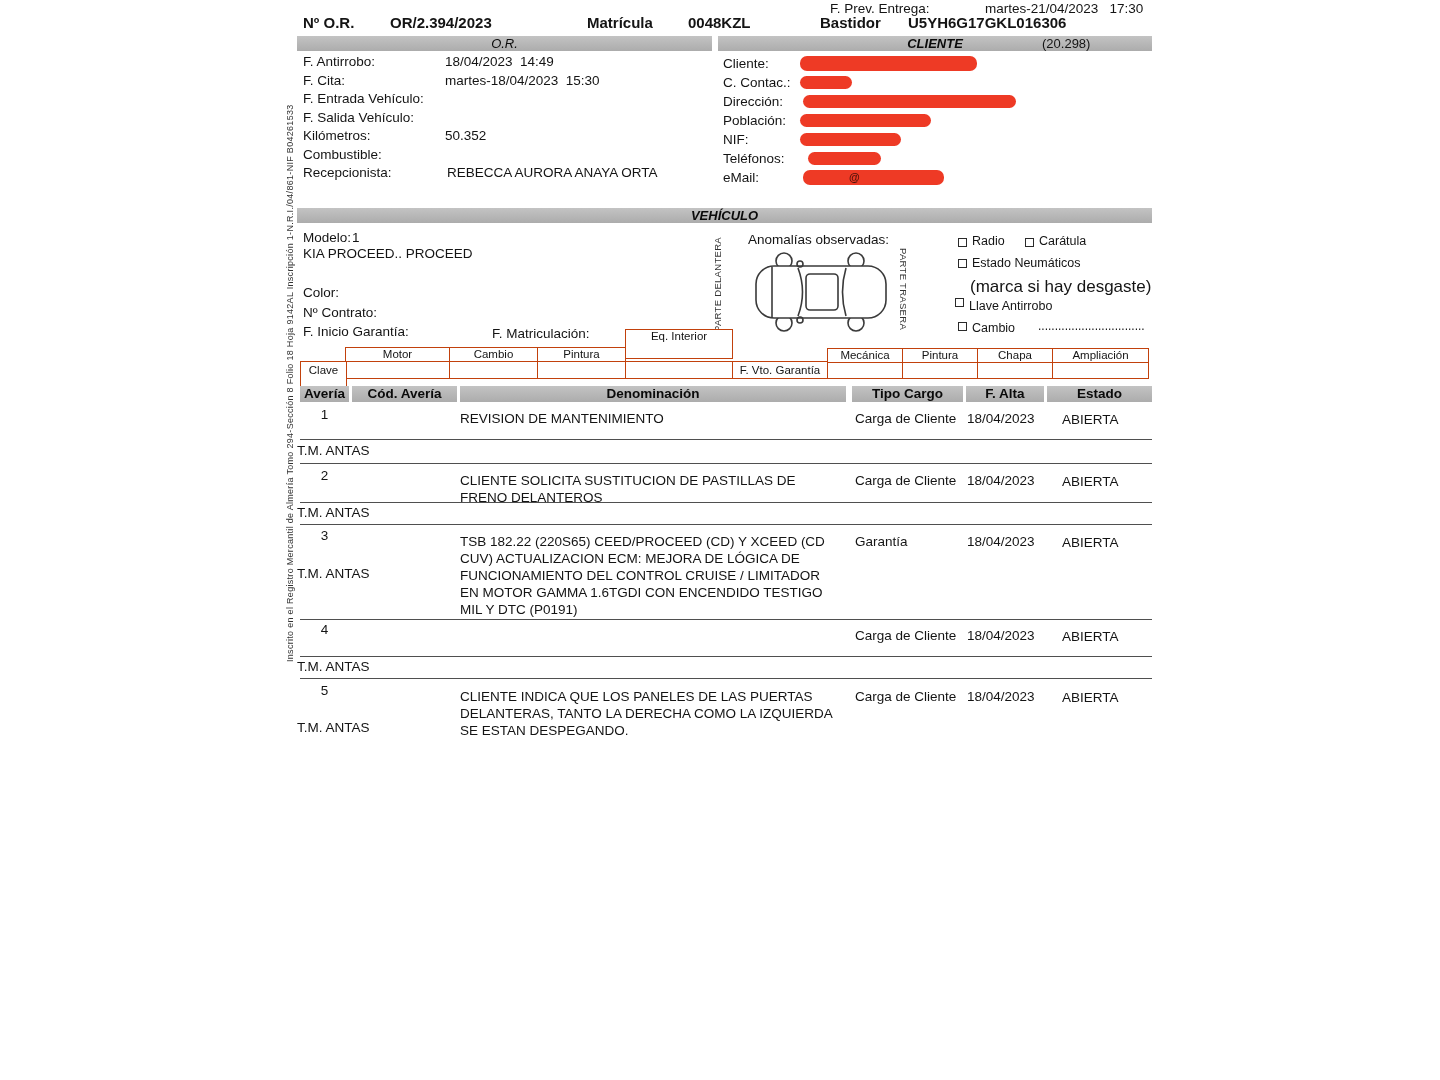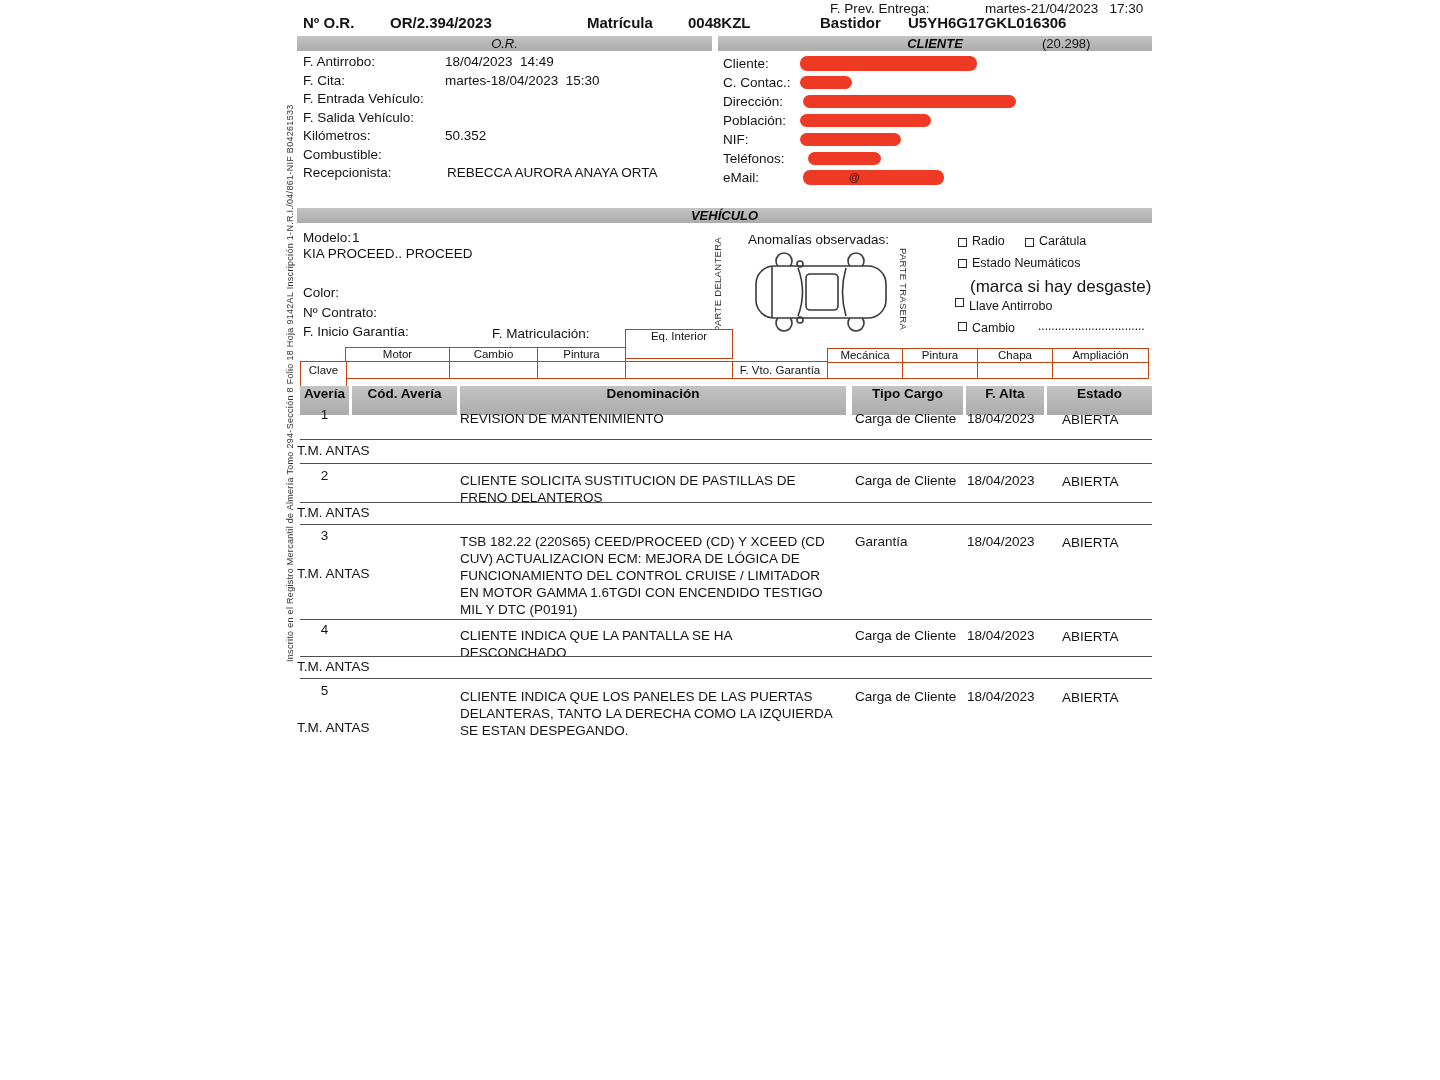--- a/index.html
+++ b/index.html
@@ -7,21 +7,21 @@
   body { width:1440px; height:1080px; font-family:"Liberation Sans", sans-serif; }
   .page { position:relative; width:1440px; height:1080px; background:#ffffff; overflow:hidden; }
 
   .t { position:absolute; font-size:13.5px; color:#141414; white-space:pre; line-height:1.15; }
   .b { font-weight:bold; }
   .big { font-size:15px; }
 
   .bar { position:absolute; height:15px; background:linear-gradient(#c3c3c3,#acacac); color:#0a0a0a;
          font-size:13px; line-height:15px; text-align:center;font-style:italic; }
 
-  .thead { position:absolute; height:29px; background:linear-gradient(#c3c3c3,#acacac); color:#0a0a0a;
+  .thead { position:absolute; height:16px; background:linear-gradient(#c3c3c3,#acacac); color:#0a0a0a;
            font-size:13.5px; font-weight:600; line-height:16px; text-align:center; }
 
   .cell { position:absolute; border:1px solid #c2410c; background:#fff; color:#141414;
           font-size:11.5px; text-align:center; }
 
   .hl { position:absolute; left:300px; width:852px; height:0; border-top:1px solid #4f4f4f; }
 
   .cb { position:absolute; width:9px; height:9px; border:1.2px solid #2a2a2a; background:#fff; }
 
   .redact { position:absolute; background:#ee3a25; border-radius:7px; }
@@ -181,22 +181,20 @@
 FUNCIONAMIENTO DEL CONTROL CRUISE / LIMITADOR
 EN MOTOR GAMMA 1.6TGDI CON ENCENDIDO TESTIGO
 MIL Y DTC (P0191)</div>
   <span class="t" style="left:855px;top:534px">Garantía</span>
   <span class="t" style="left:967px;top:534px">18/04/2023</span>
   <span class="t" style="left:1062px;top:535px">ABIERTA</span>
   <span class="t" style="left:297px;top:566px">T.M. ANTAS</span>
   <div class="hl" style="top:619px"></div>
 
   <span class="colnum" style="top:622px">4</span>
-  <div class="denom" style="top:627px">CLIENTE INDICA QUE LA PANTALLA SE HA
-DESCONCHADO</div>
   <span class="t" style="left:855px;top:628px">Carga de Cliente</span>
   <span class="t" style="left:967px;top:628px">18/04/2023</span>
   <span class="t" style="left:1062px;top:629px">ABIERTA</span>
   <div class="hl" style="top:656px"></div>
   <span class="t" style="left:297px;top:659px">T.M. ANTAS</span>
   <div class="hl" style="top:678px"></div>
 
   <span class="colnum" style="top:683px">5</span>
   <div class="denom" style="top:688px">CLIENTE INDICA QUE LOS PANELES DE LAS PUERTAS
 DELANTERAS, TANTO LA DERECHA COMO LA IZQUIERDA

